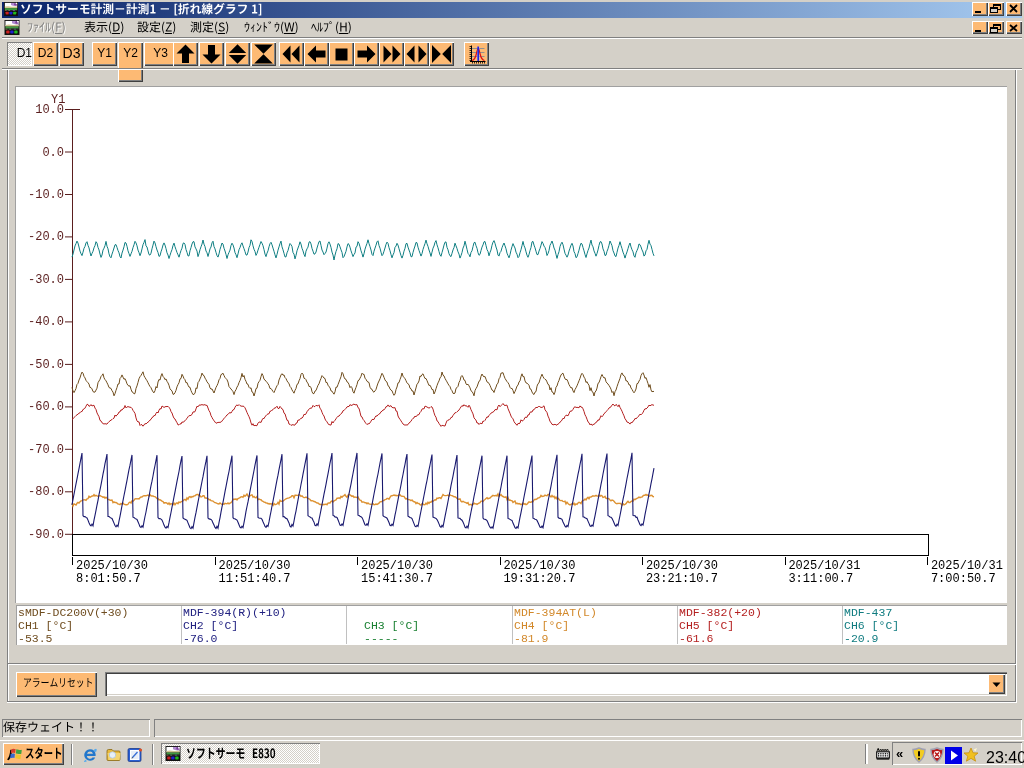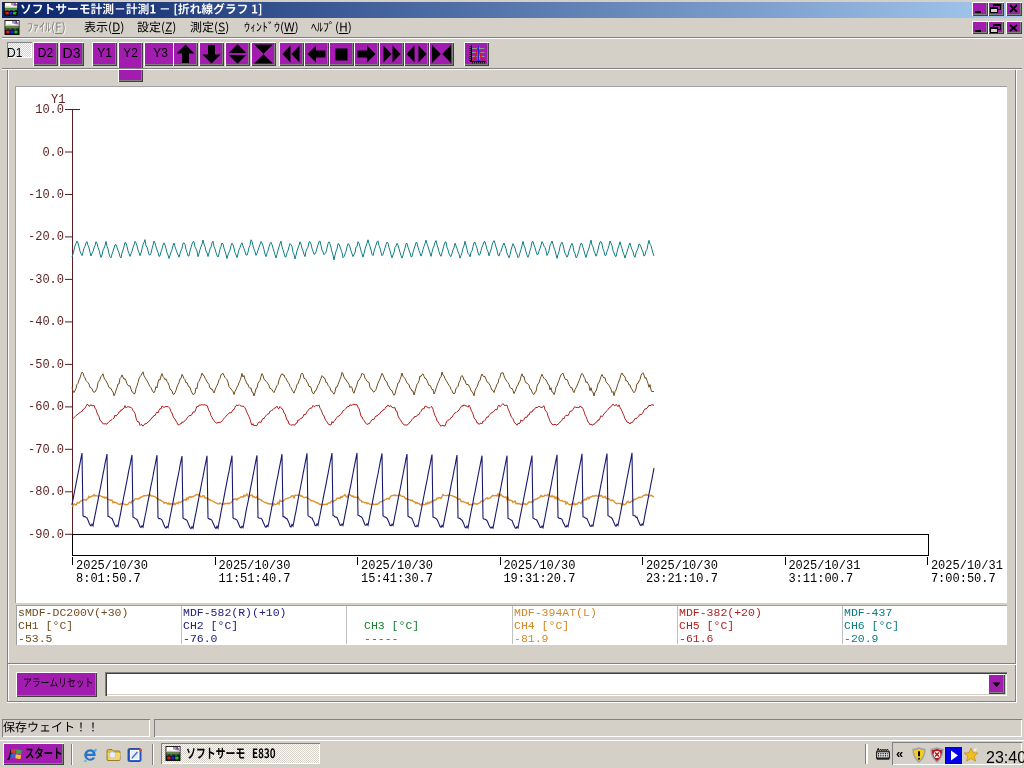--- a/index.html
+++ b/index.html
@@ -1,16 +1,16 @@
 <!DOCTYPE html>
 <html><head><meta charset="utf-8"><style>
 *{margin:0;padding:0;box-sizing:border-box}
 body{width:1024px;height:768px;background:#d4d0c8;font-family:"Liberation Sans",sans-serif;position:relative;overflow:hidden}
 .abs{position:absolute}
-.btn3{box-shadow:inset 1px 1px 0 #ffffff,inset -1px -1px 0 #404040,inset -2px -2px 0 #808080;background:#a21caf}
+.btn3{box-shadow:inset 1px 1px 0 #ffffff,inset -1px -1px 0 #404040,inset -2px -2px 0 #808080;background:#fdba74}
 .sunk{box-shadow:inset 1px 1px 0 #808080,inset -1px -1px 0 #ffffff}
 .mono{font-family:"Liberation Mono",monospace}
 .dither{background-image:linear-gradient(45deg,#fff 25%,transparent 25%,transparent 75%,#fff 75%),linear-gradient(45deg,#fff 25%,transparent 25%,transparent 75%,#fff 75%);background-size:2px 2px;background-position:0 0,1px 1px;background-color:#d4d0c8}
 </style></head><body>
 <div class="abs" style="left:2px;top:2px;width:1020px;height:16px;background:linear-gradient(to right,#0a246a,#a6caf0)"></div>
 <svg class="abs" style="left:4px;top:2px" width="14" height="14" viewBox="0 0 16 16">
     <rect x="0" y="0" width="16" height="16" fill="#141414"></rect>
     <rect x="1" y="1" width="14" height="5.5" fill="#ffffff"></rect>
     <path d="M8 1 L15 1 L15 4.5 Q11 5.2 8 3.5 Z" fill="#b08ad0"></path>
     <circle cx="13" cy="2.6" r="1.5" fill="#7a3e9a"></circle>
@@ -92,21 +92,21 @@
       <rect x="5.5" y="2.5" width="7" height="5" fill="none" stroke="#000"></rect>
       <rect x="5" y="2" width="8" height="2" fill="#000"></rect>
       <rect x="2.5" y="5.5" width="7" height="5" fill="#d4d0c8" stroke="#000"></rect>
       <rect x="2" y="5" width="8" height="2" fill="#000"></rect>
     </svg></div>
 <div class="abs btn3" style="left:1006px;top:21px;width:16px;height:13px"><svg width="16" height="13">
       <path d="M4 3 L11 9 M11 3 L4 9" stroke="#000" stroke-width="1.8"></path>
     </svg></div>
 <div class="abs" style="left:2px;top:37px;width:1020px;height:1px;background:#808080"></div>
 <div class="abs" style="left:2px;top:38px;width:1020px;height:1px;background:#ffffff"></div>
-<div class="abs dither sunk" style="left:7px;top:42px;width:25px;height:16px;text-align:left">
+<div class="abs dither sunk" style="left:7px;top:42px;width:25px;height:24px;text-align:right">
     <div style="font-size:12px;line-height:22px;color:#000">D1</div>
   </div>
 <div class="abs btn3" style="left:33px;top:42px;width:25px;height:24px;text-align:center">
     <div style="font-size:12px;line-height:22px;color:#000">D2</div>
   </div>
 <div class="abs btn3" style="left:59px;top:42px;width:25px;height:24px;text-align:center">
     <div style="font-size:14px;line-height:22px;color:#000">D3</div>
   </div>
 <div class="abs btn3" style="left:92px;top:42px;width:25px;height:24px;text-align:center">
     <div style="font-size:12px;line-height:22px;color:#000">Y1</div>
@@ -245,21 +245,21 @@
     <polyline points="56,416.6 57,419.0 58,416.8 59,417.5 60,418.0 61,416.3 62,415.4 63,416.0 64,414.8 65,413.9 66,413.6 67,412.9 68,412.9 69,412.8 70,413.3 71,411.9 72,411.7 73,409.3 74,410.3 75,409.7 76,409.0 77,409.0 78,407.7 79,409.0 80,408.3 81,408.8 82,409.2 83,408.8 84,408.6 85,409.1 86,409.5 87,410.3 88,409.8 89,411.2 90,410.2 91,411.1 92,412.6 93,412.5 94,413.3 95,413.2 96,413.1 97,415.7 98,414.9 99,415.5 100,415.4 101,416.1 102,417.1 103,417.1 104,417.6 105,416.5 106,417.3 107,416.1 108,417.2 109,417.5 110,417.8 111,417.7 112,417.3 113,415.7 114,415.1 115,416.0 116,413.9 117,414.2 118,413.3 119,411.8 120,411.7 121,411.9 122,411.7 123,412.0 124,410.7 125,409.9 126,410.0 127,409.1 128,408.7 129,408.7 130,408.8 131,408.3 132,408.1 133,409.1 134,407.7 135,408.8 136,409.0 137,408.9 138,409.6 139,409.6 140,410.5 141,411.6 142,411.5 143,413.0 144,412.7 145,413.4 146,414.1 147,414.5 148,416.2 149,415.8 150,415.8 151,416.2 152,417.2 153,416.0 154,417.6 155,416.6 156,417.0 157,417.7 158,416.1 159,417.8 160,416.3 161,415.9 162,416.7 163,415.0 164,415.6 165,414.8 166,414.3 167,414.0 168,412.9 169,412.3 170,413.4 171,410.9 172,412.2 173,410.0 174,409.5 175,410.5 176,409.6 177,409.8 178,408.9 179,408.8 180,407.9 181,407.5 182,407.5 183,408.8 184,408.7 185,409.9 186,409.6 187,408.8 188,408.7 189,411.0 190,411.0 191,411.2 192,411.5 193,412.8 194,412.5 195,413.7 196,413.9 197,414.1 198,415.0 199,415.7 200,415.9 201,416.3 202,416.8 203,417.0 204,416.0 205,416.8 206,417.5 207,416.8 208,417.4 209,416.3 210,416.6 211,416.7 212,416.0 213,416.9 214,416.2 215,415.7 216,414.4 217,412.8 218,412.0 219,412.4 220,411.9 221,412.9 222,411.5 223,411.2 224,410.6 225,409.9 226,409.7 227,410.3 228,408.3 229,409.3 230,408.3 231,407.0 232,409.0 233,410.0 234,408.8 235,408.1 236,407.8 237,410.2 238,409.4 239,410.5 240,410.7 241,409.5 242,412.7 243,412.1 244,412.5 245,412.7 246,413.9 247,414.3 248,415.2 249,415.3 250,416.1 251,415.9 252,416.8 253,416.6 254,417.1 255,416.5 256,417.3 257,418.4 258,416.4 259,417.6 260,417.3 261,417.0 262,415.4 263,417.2 264,413.4 265,414.3 266,414.3 267,414.0 268,413.2 269,412.5 270,411.8 271,411.4 272,411.1 273,410.8 274,410.3 275,409.9 276,408.7 277,408.7 278,410.7 279,408.2 280,408.3 281,408.4 282,408.6 283,407.7 284,408.0 285,409.3 286,408.8 287,410.0 288,410.6 289,410.6 290,410.1 291,410.6 292,411.4 293,411.8 294,412.5 295,413.8 296,413.7 297,413.9 298,414.5 299,414.7 300,415.4 301,416.0 302,415.9 303,416.9 304,417.6 305,417.3 306,417.7 307,417.7 308,417.3 309,417.6 310,417.0 311,417.8 312,416.1 313,415.9 314,416.0 315,414.5 316,413.9 317,414.9 318,413.9 319,413.3 320,412.9 321,411.2 322,411.3 323,410.8 324,411.5 325,409.4 326,410.2 327,409.0 328,408.6 329,407.7 330,409.3 331,410.3 332,408.2 333,407.3 334,407.8 335,408.6 336,409.4 337,408.9 338,410.4 339,409.9 340,410.3 341,410.5 342,409.9 343,412.0 344,413.1 345,413.4 346,415.1 347,414.9 348,415.2 349,415.8 350,415.8 351,416.8 352,415.9 353,416.9 354,417.1 355,417.4 356,417.2 357,416.7 358,417.7 359,417.5 360,417.0 361,417.4 362,416.8 363,416.2 364,414.9 365,414.8 366,414.3 367,413.4 368,413.5 369,412.6 370,412.3 371,411.5 372,411.5 373,412.2 374,410.3 375,408.9 376,408.8 377,408.4 378,408.0 379,408.5 380,408.3 381,408.8 382,408.6 383,408.0 384,407.8 385,408.9 386,409.3 387,409.4 388,409.4 389,411.1 390,412.1 391,411.5 392,412.5 393,412.6 394,412.9 395,413.7 396,413.0 397,414.2 398,414.8 399,415.0 400,416.6 401,415.6 402,416.6 403,416.4 404,417.7 405,418.2 406,416.7 407,417.0 408,417.8 409,417.6 410,416.1 411,417.3 412,415.2 413,416.4 414,415.0 415,415.2 416,414.1 417,414.3 418,413.5 419,412.8 420,412.9 421,411.2 422,411.5 423,410.8 424,410.8 425,411.4 426,409.5 427,407.5 428,408.3 429,408.6 430,408.6 431,408.4 432,408.0 433,409.2 434,407.9 435,408.3 436,408.6 437,409.1 438,409.8 439,409.8 440,410.3 441,411.4 442,412.1 443,412.2 444,411.8 445,414.2 446,414.9 447,414.4 448,414.9 449,415.3 450,415.7 451,416.4 452,415.6 453,417.9 454,417.6 455,417.3 456,418.3 457,417.4 458,416.1 459,417.0 460,416.7 461,417.4 462,416.6 463,416.1 464,415.6 465,414.1 466,414.1 467,414.6 468,413.2 469,412.5 470,411.5 471,410.7 472,411.8 473,411.2 474,411.0 475,409.9 476,409.1 477,408.4 478,408.8 479,408.8 480,408.3 481,408.9 482,407.0 483,409.5 484,408.5 485,407.5 486,409.0 487,409.5 488,410.0 489,410.3 490,409.8 491,412.6 492,410.7 493,413.2 494,413.0 495,413.6 496,413.6 497,415.5 498,414.7 499,414.1 500,416.7 501,416.1 502,417.0 503,416.6 504,417.0 505,417.6 506,417.0 507,416.1 508,417.3 509,416.6 510,417.7 511,417.2 512,416.0 513,414.9 514,415.2 515,415.2 516,414.5 517,414.7 518,413.0 519,412.3 520,412.5 521,412.0 522,411.0 523,410.9 524,410.2 525,408.4 526,409.5 527,409.3 528,409.2 529,408.1 530,408.6 531,408.8 532,407.5 533,407.5 534,409.0 535,410.0 536,408.4 537,409.8 538,409.3 539,411.4 540,410.1 541,411.9 542,411.2 543,412.2 544,413.4 545,413.6 546,413.5 547,414.4 548,414.6 549,414.2 550,416.9 551,415.2 552,416.5 553,417.4 554,417.9 555,417.3 556,416.7 557,417.3 558,416.2 559,418.0 560,416.9 561,417.4 562,416.0 563,415.3 564,415.7 565,416.6 566,414.3 567,413.6 568,413.1 569,412.0 570,412.9 571,411.3 572,410.4 573,411.8 574,410.0 575,410.1 576,409.4 577,408.8 578,409.1 579,409.0 580,408.4 581,409.1 582,409.1 583,408.0 584,409.3 585,408.4 586,408.8 587,410.5 588,410.2 589,409.4 590,411.3 591,411.5 592,411.4 593,411.8 594,413.0 595,413.8 596,413.0 597,413.3 598,414.3 599,415.4 600,416.4 601,416.8 602,416.2 603,416.6 604,416.2 605,416.8 606,418.2 607,416.6 608,417.8 609,417.3 610,416.7 611,415.3 612,414.3 613,415.5 614,415.6 615,414.6 616,413.9 617,414.1 618,412.2 619,412.7 620,411.9 621,411.3 622,410.9 623,410.1 624,410.6 625,410.1 626,410.1 627,408.8 628,408.3 629,408.3 630,407.4 631,408.4 632,407.9 633,409.1 634,408.8 635,408.3 636,408.5 637,409.6 638,409.8" fill="none" stroke="#dd9232" stroke-width="1.4"></polyline>
     <polyline points="56,417.9 57,412.5 58,407.1 59,402.0 60,396.9 61,391.9 62,386.7 63,381.7 64,376.3 65,371.2 66,366.1 67,428.7 68,429.6 69,429.5 70,430.4 71,431.0 72,433.1 73,435.8 74,437.9 75,438.9 76,437.1 77,438.9 78,433.2 79,428.3 80,423.3 81,418.1 82,413.3 83,407.7 84,402.9 85,397.8 86,392.7 87,387.1 88,382.3 89,376.7 90,372.0 91,367.1 92,429.5 93,429.5 94,430.4 95,431.0 96,431.5 97,433.8 98,436.1 99,438.5 100,439.8 101,438.2 102,439.4 103,434.1 104,429.3 105,424.1 106,418.7 107,413.7 108,408.5 109,403.6 110,398.3 111,393.4 112,387.9 113,382.7 114,378.2 115,372.9 116,367.9 117,430.2 118,430.6 119,431.4 120,431.9 121,432.5 122,434.7 123,437.1 124,439.7 125,440.5 126,438.8 127,440.1 128,434.6 129,429.5 130,425.0 131,419.4 132,414.3 133,409.6 134,404.0 135,398.7 136,394.2 137,389.0 138,383.4 139,378.5 140,373.3 141,368.2 142,430.6 143,431.6 144,431.6 145,432.1 146,433.0 147,435.4 148,438.1 149,440.1 150,441.1 151,439.4 152,440.5 153,435.7 154,430.3 155,425.5 156,420.2 157,415.1 158,409.8 159,404.8 160,399.6 161,394.3 162,389.4 163,384.5 164,378.6 165,373.6 166,369.0 167,431.0 168,431.8 169,432.2 170,432.8 171,433.4 172,435.9 173,438.3 174,440.8 175,441.7 176,439.7 177,441.2 178,435.7 179,430.4 180,425.7 181,420.4 182,415.2 183,410.0 184,404.9 185,399.6 186,394.5 187,389.7 188,384.1 189,379.0 190,374.2 191,368.8 192,431.1 193,431.9 194,432.1 195,432.4 196,433.5 197,436.1 198,438.1 199,440.4 200,441.5 201,439.3 202,441.3 203,435.7 204,430.8 205,425.1 206,419.9 207,415.3 208,410.1 209,404.6 210,399.7 211,394.4 212,389.2 213,384.5 214,378.9 215,373.9 216,368.7 217,430.7 218,431.8 219,431.8 220,432.6 221,433.1 222,435.2 223,437.7 224,440.1 225,440.9 226,439.3 227,440.7 228,435.6 229,430.3 230,424.4 231,419.5 232,414.9 233,409.7 234,404.1 235,398.9 236,393.8 237,388.7 238,383.5 239,378.2 240,373.1 241,368.4 242,430.4 243,431.0 244,431.3 245,431.2 246,432.3 247,434.8 248,436.9 249,439.4 250,440.3 251,438.4 252,439.4 253,434.9 254,429.3 255,424.5 256,419.0 257,414.1 258,408.8 259,403.6 260,398.1 261,392.9 262,388.2 263,382.7 264,377.7 265,372.6 266,367.2 267,429.7 268,429.6 269,430.5 270,431.4 271,431.7 272,433.8 273,435.9 274,439.1 275,440.0 276,437.4 277,439.0 278,434.1 279,428.6 280,424.1 281,418.3 282,413.1 283,407.7 284,403.0 285,397.5 286,392.6 287,387.1 288,382.2 289,376.9 290,371.9 291,366.3 292,428.7 293,429.4 294,429.9 295,430.7 296,431.0 297,433.3 298,435.1 299,438.3 300,438.7 301,436.9 302,438.4 303,432.9 304,428.0 305,422.8 306,417.7 307,412.3 308,407.1 309,402.3 310,397.3 311,391.9 312,386.8 313,381.5 314,376.1 315,371.3 316,366.0 317,428.4 318,428.8 319,429.9 320,430.1 321,430.5 322,432.7 323,435.4 324,438.1 325,438.5 326,436.9 327,438.4 328,433.1 329,427.8 330,422.8 331,417.9 332,412.1 333,406.9 334,401.8 335,397.1 336,391.7 337,386.5 338,381.2 339,376.1 340,371.2 341,365.9 342,428.2 343,428.6 344,429.3 345,429.8 346,430.5 347,432.6 348,435.2 349,437.9 350,438.4 351,436.7 352,438.3 353,433.1 354,427.8 355,422.7 356,417.6 357,412.4 358,407.0 359,401.9 360,397.0 361,391.7 362,387.0 363,381.5 364,376.1 365,371.4 366,366.4 367,428.8 368,429.4 369,429.9 370,430.4 371,431.2 372,433.3 373,435.5 374,438.3 375,438.8 376,437.2 377,438.4 378,433.6 379,428.2 380,423.5 381,417.9 382,412.9 383,407.7 384,403.0 385,397.8 386,392.3 387,387.5 388,382.1 389,377.3 390,371.7 391,367.1 392,429.2 393,429.7 394,430.5 395,430.8 396,431.5 397,434.1 398,436.6 399,439.2 400,439.7 401,438.3 402,439.3 403,434.3 404,428.9 405,424.0 406,418.9 407,413.6 408,408.5 409,403.4 410,398.2 411,393.5 412,387.9 413,382.8 414,378.0 415,372.7 416,367.6 417,430.1 418,430.5 419,430.9 420,431.5 421,432.6 422,434.6 423,436.9 424,439.5 425,440.3 426,438.3 427,439.9 428,434.9 429,429.6 430,424.7 431,419.6 432,414.5 433,409.0 434,404.4 435,398.7 436,393.8 437,389.1 438,383.6 439,379.0 440,373.3 441,368.1 442,430.9 443,431.3 444,431.4 445,432.5 446,433.2 447,435.1 448,437.4 449,440.2 450,441.0 451,439.1 452,440.9 453,435.7 454,430.2 455,425.0 456,420.1 457,415.2 458,409.5 459,404.9 460,399.7 461,394.4 462,389.0 463,384.0 464,378.9 465,373.8 466,368.7 467,431.1 468,432.3 469,432.3 470,432.8 471,433.6 472,435.7 473,438.2 474,440.2 475,441.2 476,439.8 477,441.1 478,435.9 479,430.8 480,425.5 481,420.6 482,415.5 483,410.0 484,404.8 485,400.0 486,394.4 487,389.6 488,384.3 489,379.0 490,374.0 491,368.7 492,431.4 493,431.8 494,432.4 495,433.0 496,433.4 497,436.1 498,438.3 499,440.6 500,441.5 501,439.7 502,441.0 503,435.7 504,430.4 505,425.6 506,420.5 507,415.3 508,410.0 509,404.8 510,399.8 511,394.7 512,389.3 513,384.0 514,378.8 515,373.8 516,368.6 517,431.2 518,431.5 519,432.2 520,432.4 521,433.4 522,435.5 523,437.7 524,440.1 525,440.5 526,439.1 527,440.7 528,435.3 529,430.5 530,425.0 531,420.0 532,414.4 533,409.5 534,404.2 535,399.2 536,393.5 537,388.7 538,383.1 539,378.1 540,373.0 541,367.8 542,430.2 543,431.2 544,431.4 545,431.7 546,432.3 547,435.0 548,437.1 549,439.1 550,440.1 551,438.5 552,439.6 553,434.7 554,429.8 555,424.4 556,418.7 557,413.9 558,408.7 559,403.5 560,397.9 561,392.8 562,387.4 563,382.8 564,377.5 565,372.7 566,366.8 567,429.8 568,430.0 569,430.8 570,431.2 571,431.7 572,434.1 573,436.4 574,438.8 575,439.4 576,438.0 577,439.0 578,433.6 579,428.8 580,423.6 581,418.3 582,412.9 583,407.9 584,402.8 585,397.4 586,392.6 587,387.0 588,381.9 589,376.9 590,371.8 591,366.6 592,428.7 593,429.1 594,430.0 595,430.3 596,431.3 597,433.4 598,435.7 599,438.2 600,439.2 601,437.2 602,438.4 603,433.3 604,428.5 605,423.3 606,417.8 607,412.4 608,407.9 609,402.3 610,397.1 611,391.5 612,386.7 613,381.4 614,376.3 615,371.6 616,365.8 617,428.4 618,428.8 619,428.6 620,430.4 621,430.1 622,433.0 623,435.2 624,437.7 625,438.7 626,436.9 627,438.0 628,433.3 629,427.6 630,422.7 631,417.7 632,412.4 633,406.9 634,402.1 635,396.7 636,391.8 637,386.4 638,381.2" fill="none" stroke="#18186e" stroke-width="1.1"></polyline>
   </svg>
 <div class="abs" style="left:15px;top:86px;width:992px;height:1px;background:#a0a0a0"></div>
 <div class="abs" style="left:15px;top:86px;width:1px;height:517px;background:#a0a0a0"></div>
 <div class="abs" style="left:16px;top:605px;width:991px;height:40px;background:#fff;border-top:1px solid #a0a0a0;border-left:1px solid #a0a0a0"></div>
 <div class="abs mono" style="left:18px;top:606px;font-size:11.5px;line-height:13px;color:#6f4d20;white-space:pre">sMDF-DC200V(+30)
 CH1 [°C]
 -53.5</div>
 <div class="abs" style="left:181px;top:606px;width:1px;height:38px;background:#c0c0c0"></div>
-<div class="abs mono" style="left:183px;top:606px;font-size:11.5px;line-height:13px;color:#202080;white-space:pre">MDF-582(R)(+10)
+<div class="abs mono" style="left:183px;top:606px;font-size:11.5px;line-height:13px;color:#202080;white-space:pre">MDF-394(R)(+10)
 CH2 [°C]
 -76.0</div>
 <div class="abs" style="left:346px;top:606px;width:1px;height:38px;background:#c0c0c0"></div>
 <div class="abs mono" style="left:364px;top:606px;font-size:11.5px;line-height:13px;color:#1a8032;white-space:pre">
 CH3 [°C]
 -----</div>
 <div class="abs" style="left:512px;top:606px;width:1px;height:38px;background:#c0c0c0"></div>
 <div class="abs mono" style="left:514px;top:606px;font-size:11.5px;line-height:13px;color:#d2882a;white-space:pre">MDF-394AT(L)
 CH4 [°C]
 -81.9</div>

